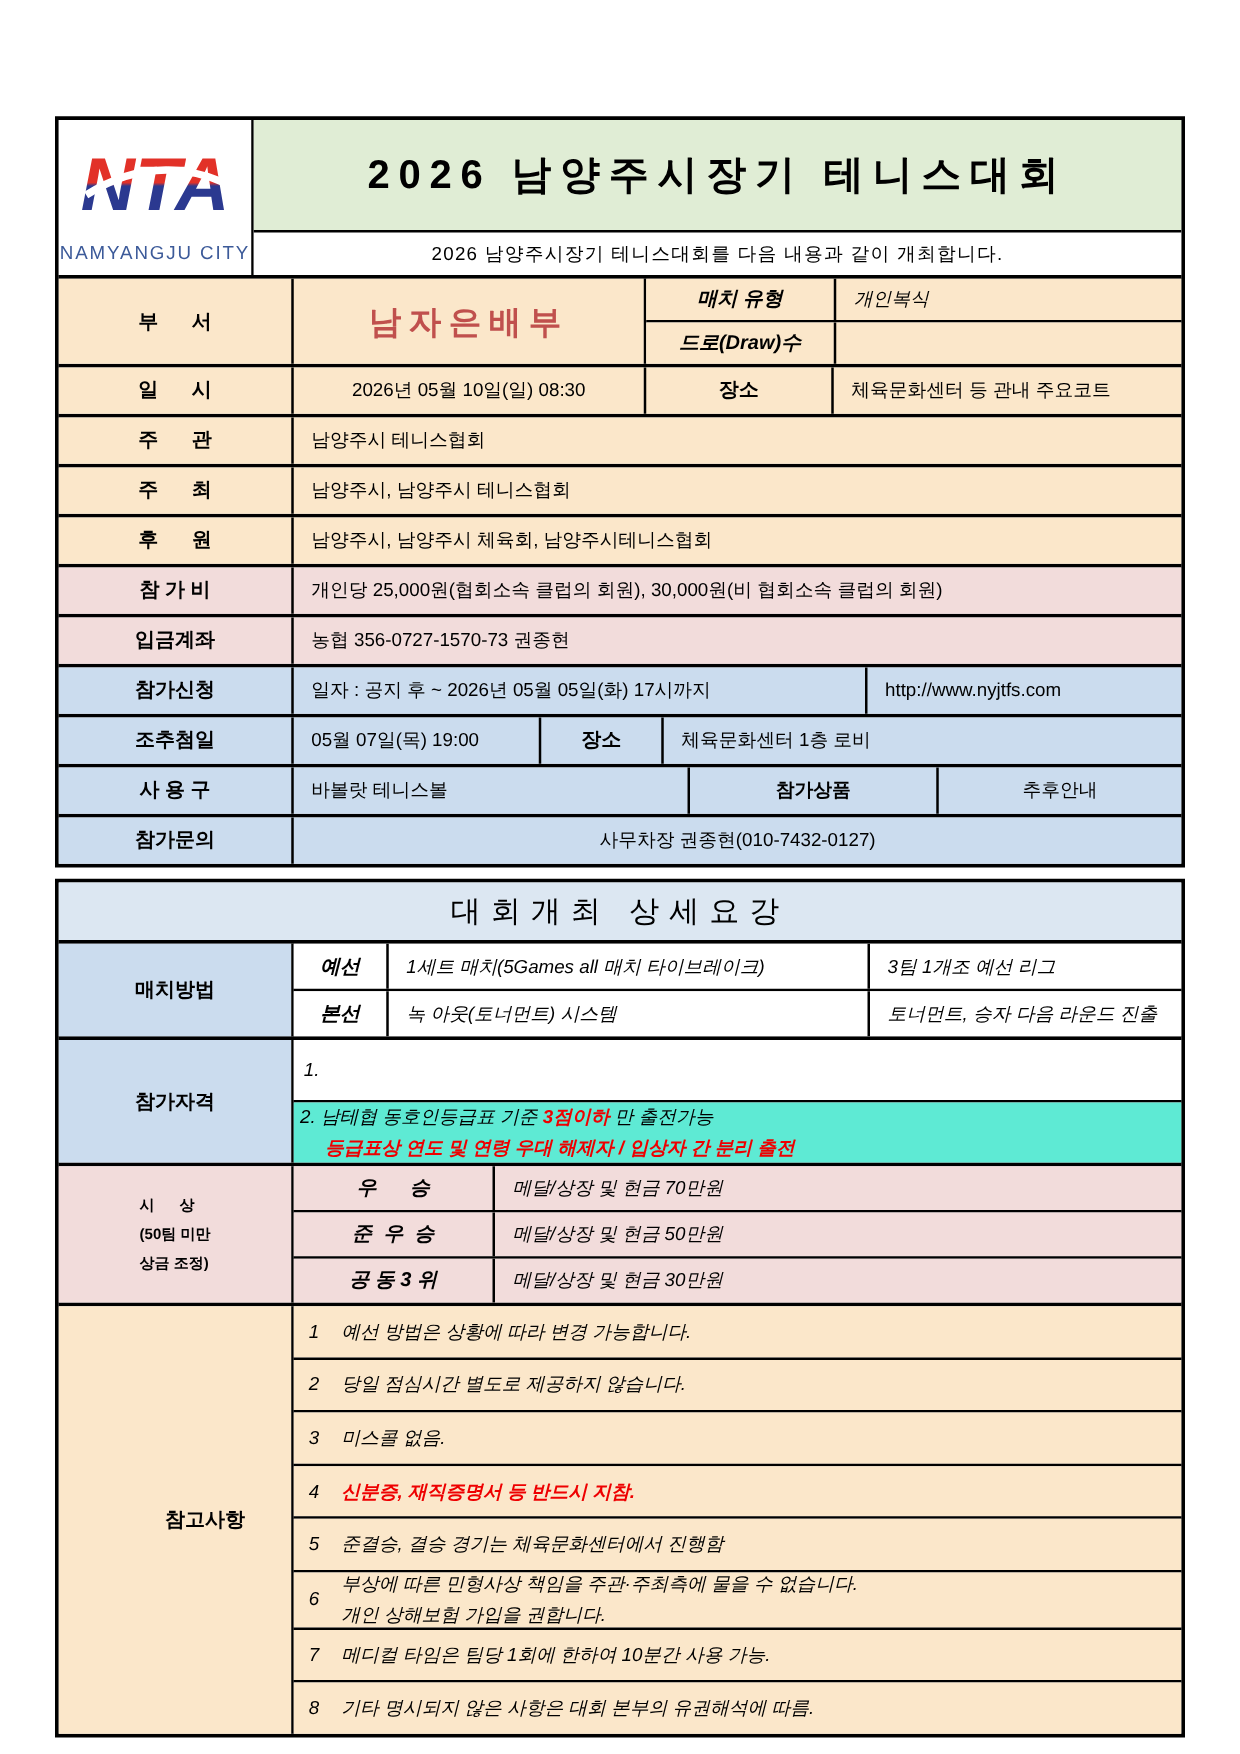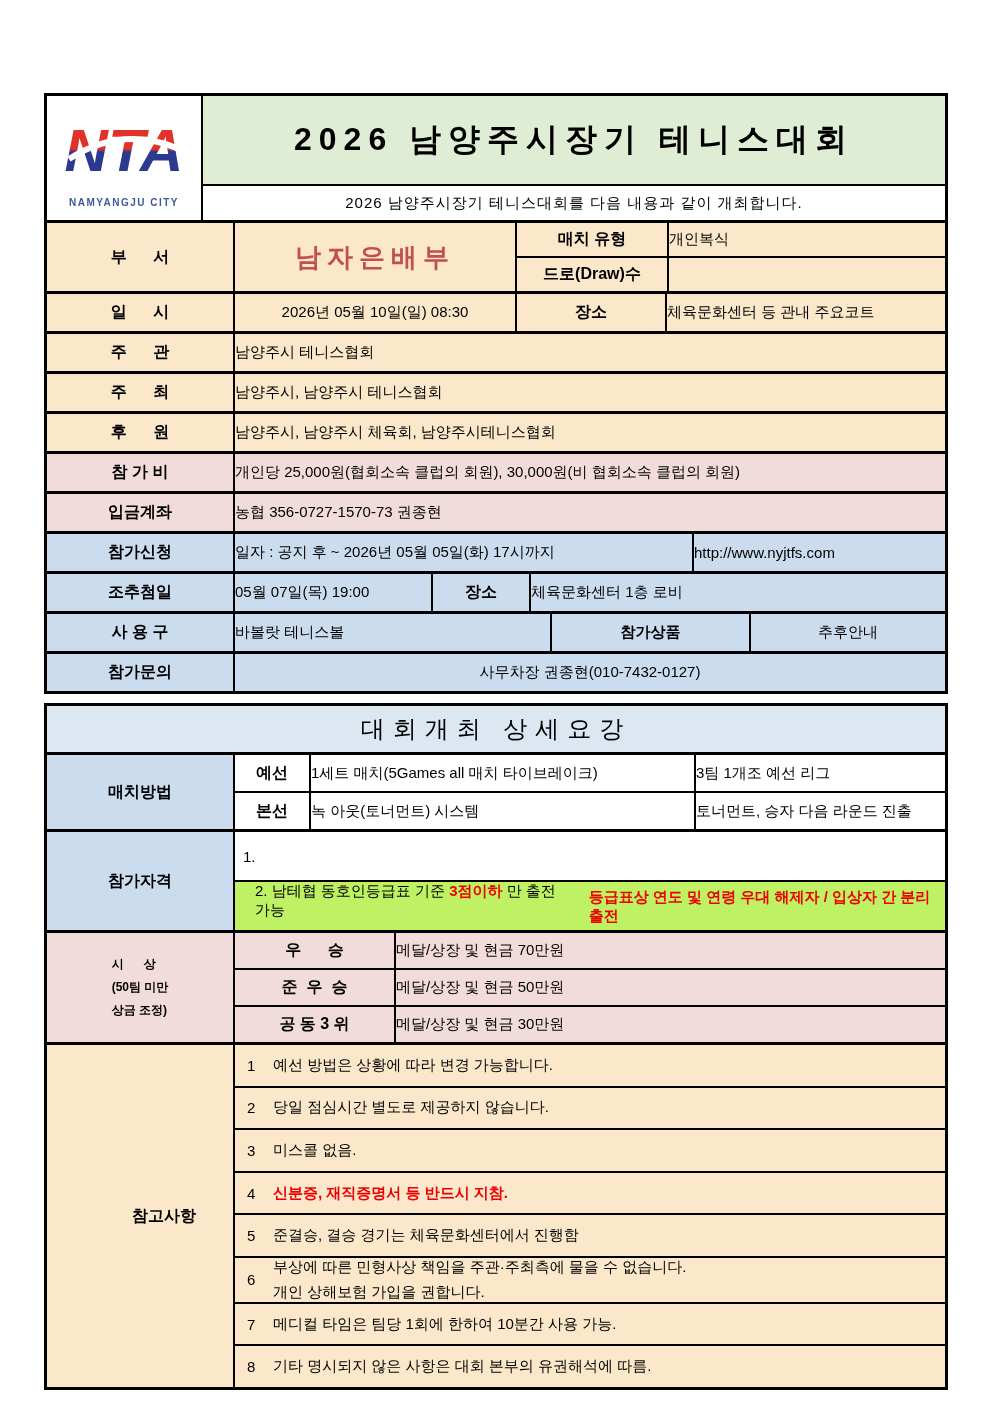--- a/index.html
+++ b/index.html
@@ -11,21 +11,21 @@
   body{height:1403px;overflow:hidden;font-family:"Liberation Sans","DejaVu Sans",sans-serif;color:var(--ink);}
   .page{position:relative;width:992px;height:1403px;}
   .tbl{position:absolute;left:44px;width:904px;border:3px solid #000;background:#fff;}
   .tbl-1{top:93px;}
   .tbl-2{top:703px;}
   .row{display:flex;align-items:stretch;}
   .row + .row{border-top:3px solid #000;}
   .cell{display:flex;align-items:center;justify-content:center;}
   .cell + .cell, .cell + .subcol, .subcol + .cell{border-left:2px solid #000;}
   .label{font-weight:bold;font-size:16px;white-space:pre;justify-content:center;text-align:center;}
-  .left{justify-content:flex-start;padding-left:0;text-align:left;}
+  .left{justify-content:flex-start;padding-left:14px;text-align:left;}
   .center{justify-content:center;text-align:center;}
   .fs15{font-size:15px;}
   .bold{font-weight:bold;}
   .cream{background:var(--cream);}
   .pink{background:var(--pink);}
   .blue{background:var(--blue);}
   .white{background:#fff;}
   .flex1{flex:1;}
   
   .w-label{width:186px;flex:none;}
@@ -42,39 +42,39 @@
   
   .hrow{display:flex;}
   .logo-cell{width:154px;flex:none;display:flex;flex-direction:column;align-items:center;justify-content:center;background:#fff;}
   .hright{flex:1;border-left:2px solid #000;display:flex;flex-direction:column;}
   .title-cell{height:88px;display:flex;align-items:center;justify-content:center;
       font-size:32px;font-weight:600;letter-spacing:7px;background:var(--green);}
   .subtitle-cell{height:36px;border-top:2px solid #000;display:flex;align-items:center;justify-content:center;font-size:15px;background:#fff;letter-spacing:1px;}
   .h33{height:33px;}
   .h40{height:40px;}
   .subcol{flex:1;display:flex;flex-direction:column;}
-  .subrow{display:flex;flex:1;}
+  .subrow{display:flex;flex:1;font-style:italic;}
   .subrow + .subrow{border-top:2px solid #000;}
   .dept-value{font-size:26px;font-weight:bold;letter-spacing:6px;color:var(--red-muted);}
   
   .sec-title{height:46px;display:flex;align-items:center;justify-content:center;font-size:24px;letter-spacing:8px;background:var(--blue-light);}
   .h36{height:36px;}
   .h35{height:35px;}
   .h60{height:60px;}
   .h62{height:62px;}
   .elig-line{display:flex;align-items:center;padding-left:8px;background:#fff;font-size:15px;}
-  .elig-wrap{display:flex;flex-direction:row;justify-content:center;padding-left:20px;background:#bef264;font-size:15px;}
+  .elig-wrap{display:flex;flex-direction:column;justify-content:center;padding-left:5px;background:#5eead4;font-size:15px;}
   .redtxt{color:var(--red-bright);font-weight:bold;}
   .elig-sub{padding-left:20px;margin-top:6px;}
   .award-label{display:flex;flex-direction:column;align-items:center;justify-content:center;font-weight:bold;font-size:12px;line-height:1.9;white-space:pre;}
   .note-row{display:flex;align-items:center;padding-left:12px;font-size:15px;}
   .note-no{width:26px;flex:none;}
   .note-body{flex:1;display:flex;flex-direction:column;justify-content:center;gap:6px;padding-right:8px;}
   .note-line:empty{display:none;}
-  .logo-caption{font-size:10px;letter-spacing:1.5px;color:#3C5A99;font-weight:bold;margin-top:2px;}
+  .logo-caption{font-size:15px;letter-spacing:1.5px;color:#3C5A99;font-weight:normal;margin-top:2px;}
 </style>
 </head>
 <body>
 
 <div class="page">
 
   <div class="tbl tbl-1">
 
     <div class="row hrow">
       <div class="logo-cell">

